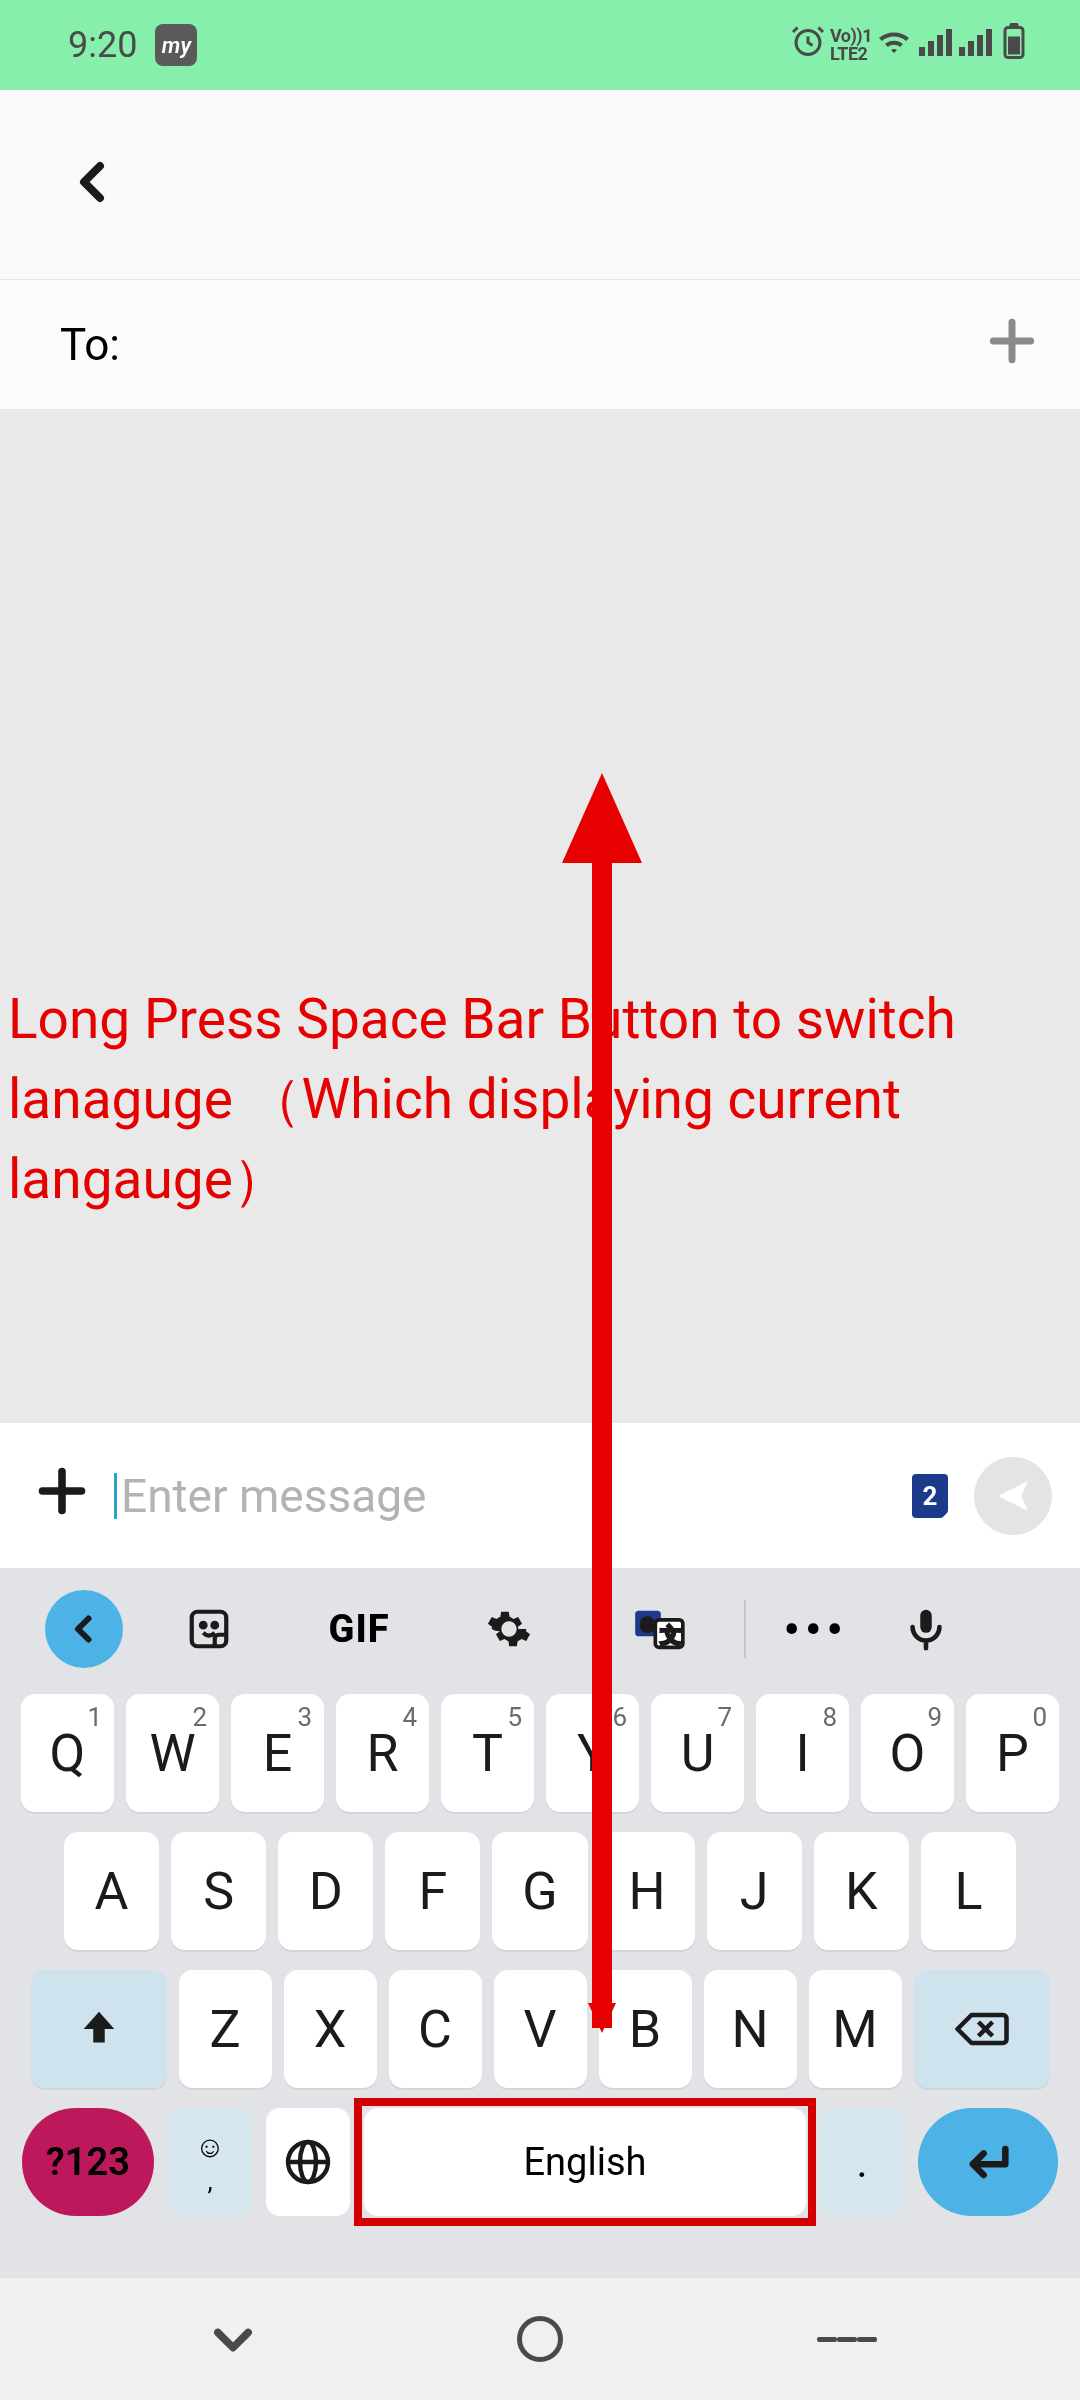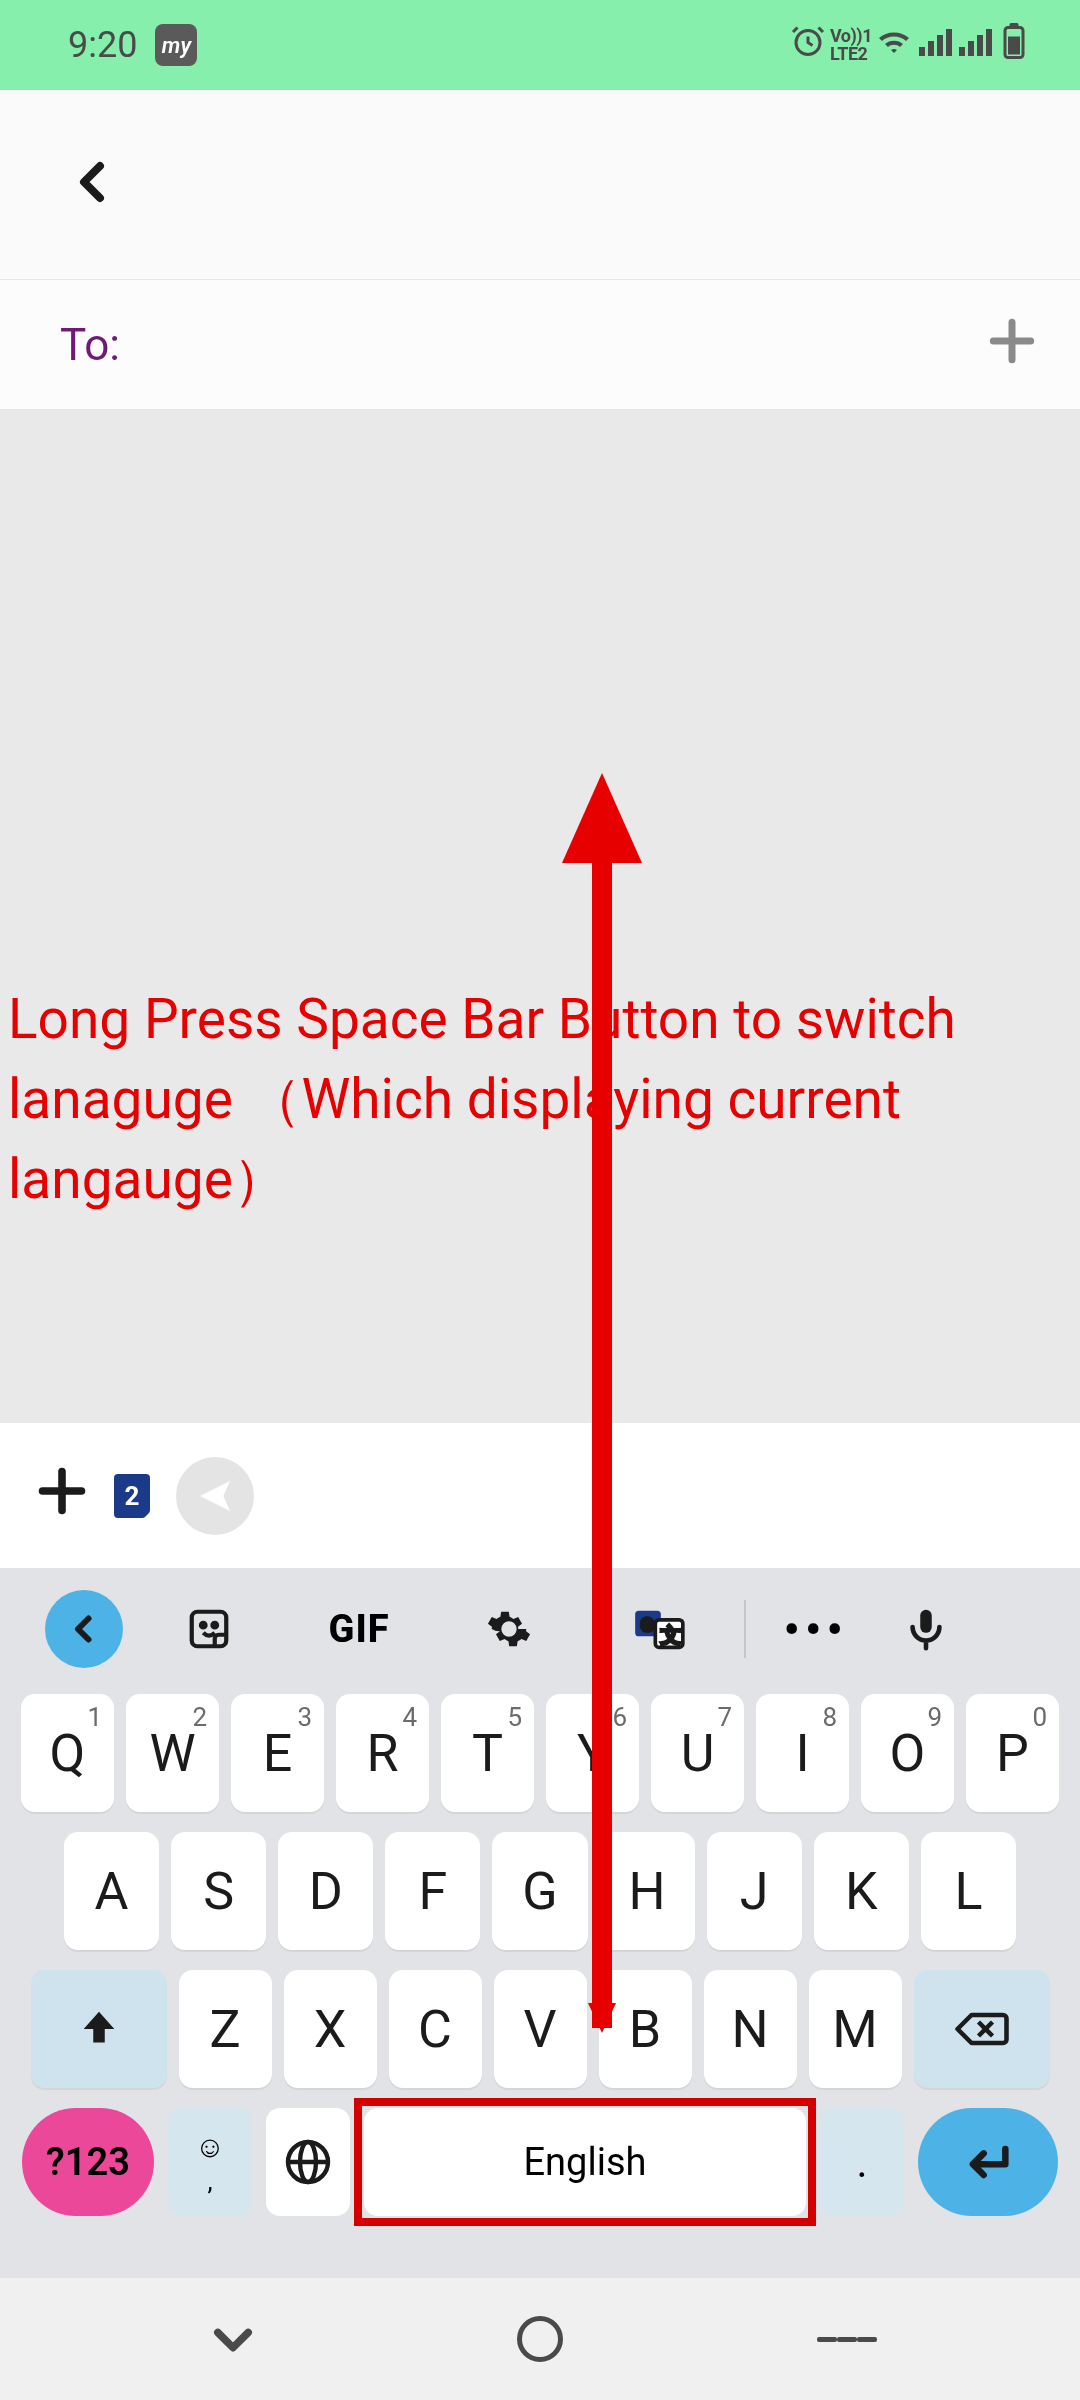--- a/index.html
+++ b/index.html
@@ -13,21 +13,21 @@
   .app-badge { width:42px; height:42px; border-radius:8px; background:#5a5a5a; color:#fff; display:flex; align-items:center; justify-content:center; font-style:italic; font-size:22px; font-weight:600;}
   .lte { font-size:18px; line-height:18px; font-weight:700; letter-spacing:-0.5px; }
 
   
   .app-header { height:190px; display:flex; align-items:center; gap:30px; padding:0 40px 0 70px; background:#fafafa; border-bottom:1px solid #e6e6e6; }
   .app-header .title { font-size:58px; font-weight:600; color:#1b1b1b; }
   .chev-back { font-size:64px; font-weight:700; color:#1b1b1b; }
 
   
   .to-row { height:130px; display:flex; align-items:center; justify-content:space-between; padding:0 40px 0 60px; background:#fcfcfc; border-bottom:1px solid #e6e6e6; }
-  .to-label { font-size:44px; color:#701a75; }
+  .to-label { font-size:44px; color:#000000; }
   .plus-big { font-size:72px; color:#8a8a8a; font-weight:300; }
 
   
   .msg-area { height: 1013px; background:#e9e9e9; position:relative; }
   .annotation-text { position:absolute; top:570px; left:8px; right:30px; font-size:55px; color:#e60000; line-height:1.45; font-weight:400; }
   .arrow-container { position:absolute; top:773px; left:562px; width:80px; height:1260px; z-index:60; pointer-events:none; }
   .arrow-shaft { position:absolute; top:75px; left:30px; width:20px; height:1180px; background:#e60000; }
   .arrow-head { position:absolute; top:0; left:0; width:0; height:0; border-left:40px solid transparent; border-right:40px solid transparent; border-bottom:90px solid #e60000; }
   .arrow-point { position:absolute; bottom:0; left:26px; width:0; height:0; border-left:14px solid transparent; border-right:14px solid transparent; border-top:30px solid #e60000; }
 
@@ -57,21 +57,21 @@
   .key .sup { position:absolute; top:8px; right:12px; font-size:26px; color:#6b6b6b; }
   .row1 .key { width:93px; }
   .row2 { padding:0 46px; }
   .row2 .key { width:98px; }
   .row3 .key { width:93px; }
   .key-wide { width:136px !important; }
   .key-func { background:#cfe3ef; }
   .key-shift svg { width:46px; height:46px; }
 
   .kb-row4 { display:flex; gap:14px; padding:0 4px; align-items:center; }
-  .key123 { width:132px; height:108px; border-radius:54px; background:#ec4899; display:flex; align-items:center; justify-content:center; font-size:38px; font-weight:600; }
+  .key123 { width:132px; height:108px; border-radius:54px; background:#be185d; display:flex; align-items:center; justify-content:center; font-size:38px; font-weight:600; }
   .key-emoji { width:84px; height:108px; border-radius:14px; background:#d6e6ef; display:flex; flex-direction:column; align-items:center; justify-content:center; font-size:30px; gap:2px; }
   .key-globe { width:84px; height:108px; border-radius:14px; background:#fff; display:flex; align-items:center; justify-content:center; }
   .key-space { flex:1; height:108px; border-radius:14px; background:#fff; display:flex; align-items:center; justify-content:center; font-size:38px; position:relative; }
   .space-highlight { position:absolute; inset:-10px; border:8px solid #d40000; pointer-events:none; }
   .key-dot { width:84px; height:108px; border-radius:14px; background:#d6e6ef; display:flex; align-items:center; justify-content:center; font-size:42px; }
   .key-enter { width:140px; height:108px; border-radius:54px; background:#4db2e6; display:flex; align-items:center; justify-content:center; }
 
   
   .nav-bar { height:122px; background:#f0f0f0; display:flex; align-items:center; justify-content:space-around; padding:0 80px; }
   .nav-bar .nav-btn { width:60px; height:60px; display:flex; align-items:center; justify-content:center; color:#4a4a4a; }
@@ -156,20 +156,24 @@
   <div class="arrow-point"></div>
 </div>
 
 <div class="compose-bar">
   <span class="compose-plus">
     <svg viewBox="0 0 24 24" width="52" height="52" stroke="#1b1b1b" stroke-width="3.5" stroke-linecap="round">
         <line x1="12" y1="3" x2="12" y2="21"></line>
         <line x1="3" y1="12" x2="21" y2="12"></line>
       </svg>
   </span>
+  <div class="input-wrap">
+    <span class="cursor-mark"></span>
+    <input class="compose-input" placeholder="Enter message" style="">
+  </div>
   <span class="sim-badge">2</span>
   <span class="send-circle">
     <svg viewBox="0 0 24 24" width="40" height="40" fill="#fff">
         <path d="M3 12l18-9-4 9 4 9z"></path>
       </svg>
   </span>
 </div>
 
 <div class="keyboard">
   <div class="kb-toolbar">

